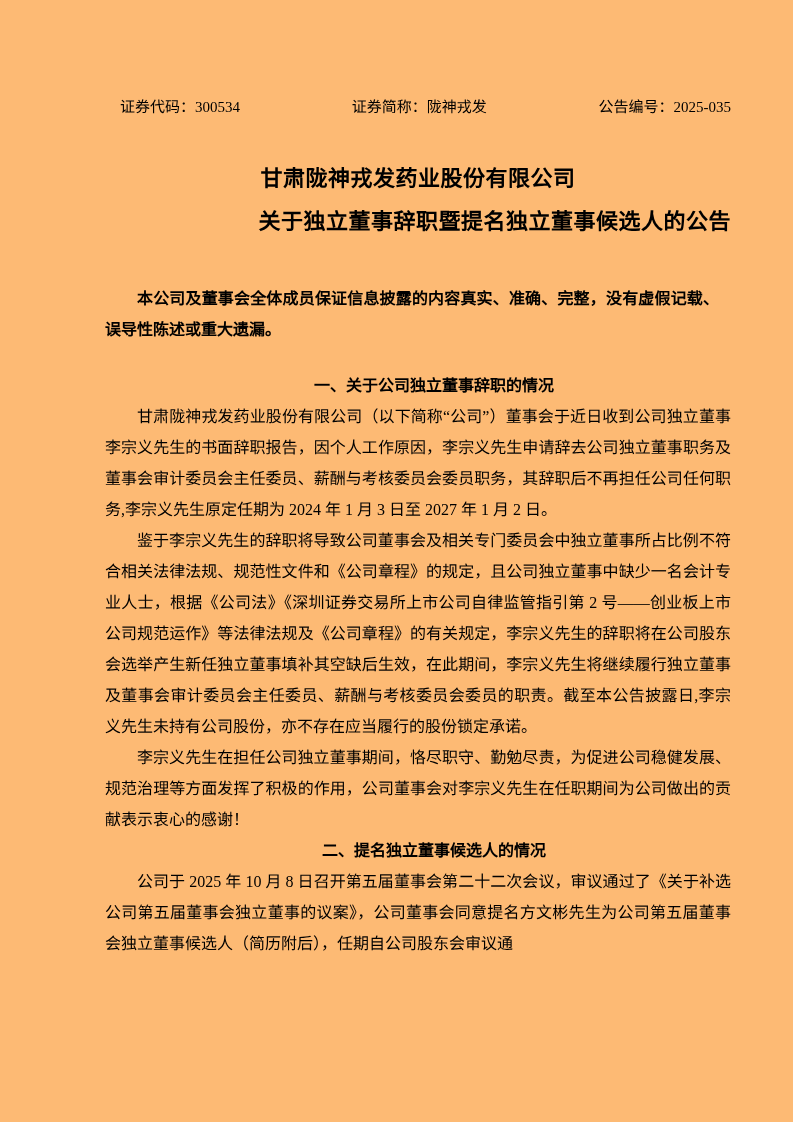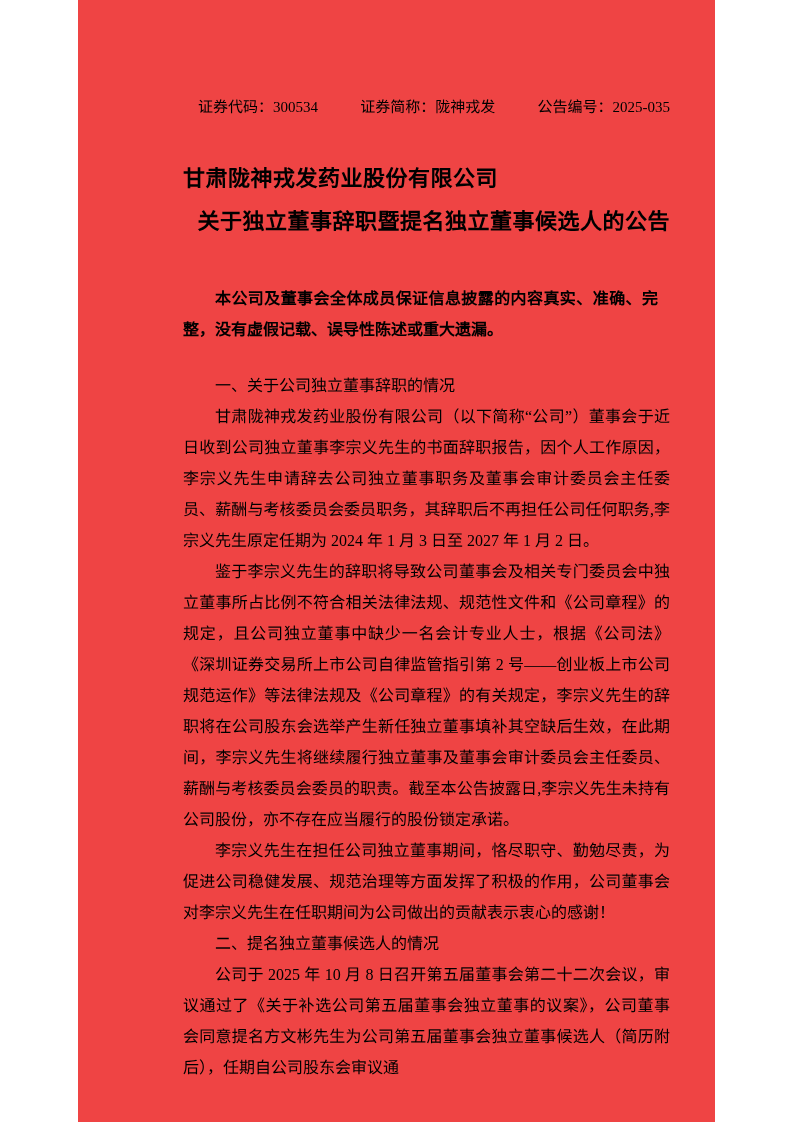--- a/index.html
+++ b/index.html
@@ -2,42 +2,42 @@
 <html lang="zh-CN"><head>
 <meta charset="utf-8">
 <style>
   html, body {
     margin: 0;
     padding: 0;
     background: #ffffff;
   }
   .page {
     position: relative;
-    width: 637px;
+    width: 793px;
     height: 1122px;
     margin: 0 auto;
-    background: #ef4444;
+    background: #fdba74;
     color: #000000;
     box-sizing: border-box;
-    padding: 97px 45px 0 105px;
+    padding: 97px 62px 0 105px;
     overflow: hidden;
     font-family: "Liberation Serif", "DejaVu Serif", serif;
   }
   .doc-header {
     display: flex;
     justify-content: space-between;
     align-items: baseline;
     margin-left: 15px;
     font-size: 15px;
     line-height: 21px;
     white-space: nowrap;
   }
   .doc-title {
     margin: 46px 0 0 0;
-    text-align: left;
+    text-align: center;
     font-family: "Liberation Sans", "DejaVu Sans", sans-serif;
     font-weight: bold;
     font-size: 22px;
     line-height: 29px;
     letter-spacing: 0.5px;
   }
   .doc-subtitle {
     margin: 14px 0 0 0;
     text-align: right;
     font-family: "Liberation Sans", "DejaVu Sans", sans-serif;
@@ -51,24 +51,25 @@
     font-family: "Liberation Sans", "DejaVu Sans", sans-serif;
     font-weight: bold;
     font-size: 16px;
     line-height: 31px;
     text-indent: 2em;
     text-align: justify;
   }
   .section-heading {
     margin: 0;
     font-family: "Liberation Sans", "DejaVu Sans", sans-serif;
-    font-weight: normal;
+    font-weight: bold;
     font-size: 16px;
     line-height: 31px;
     text-indent: 2em;
+    text-align: center;
   }
   .section-heading.first {
     margin-top: 25px;
   }
   .body-para {
     margin: 0;
     font-size: 16px;
     line-height: 31px;
     text-indent: 2em;
     text-align: justify;

